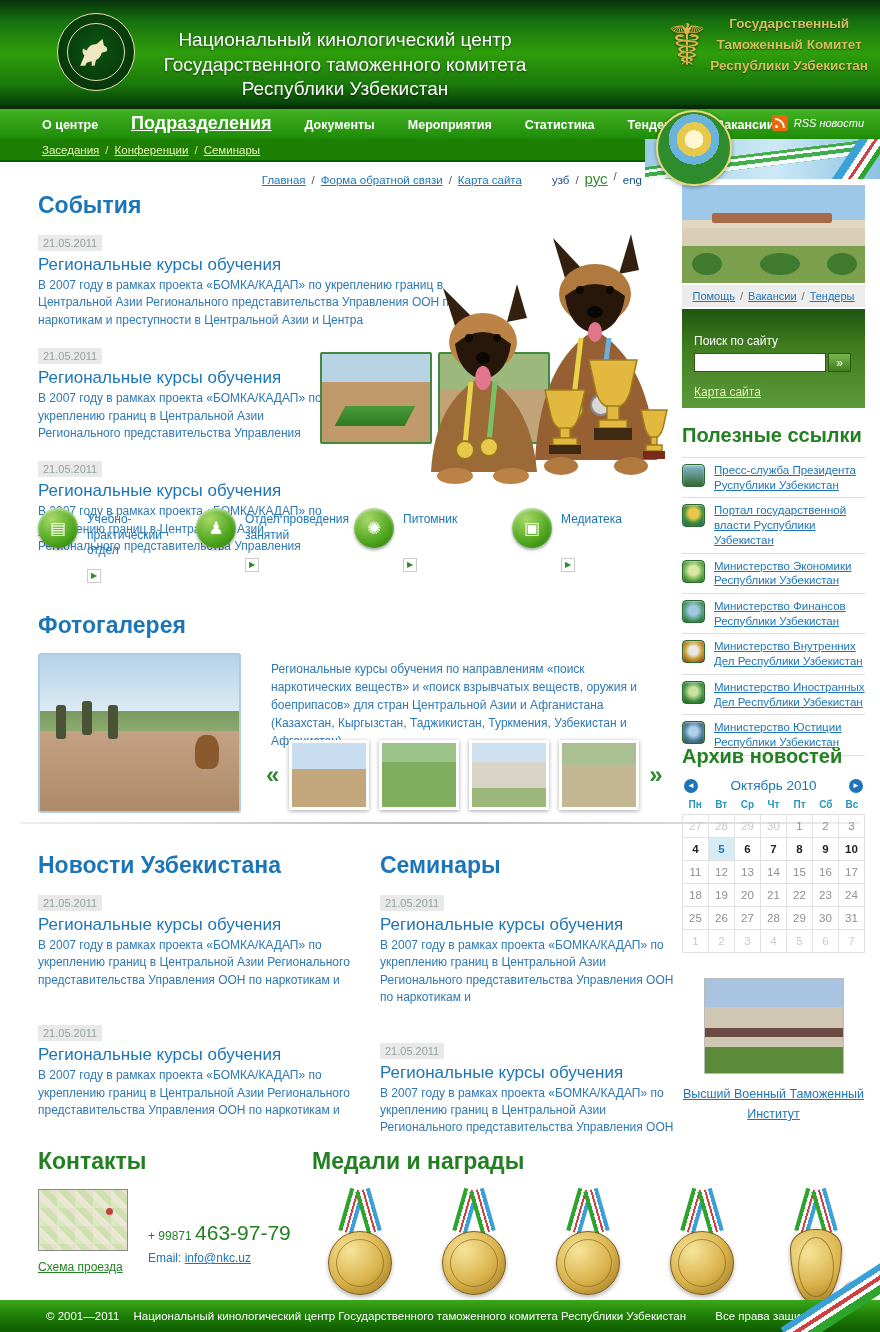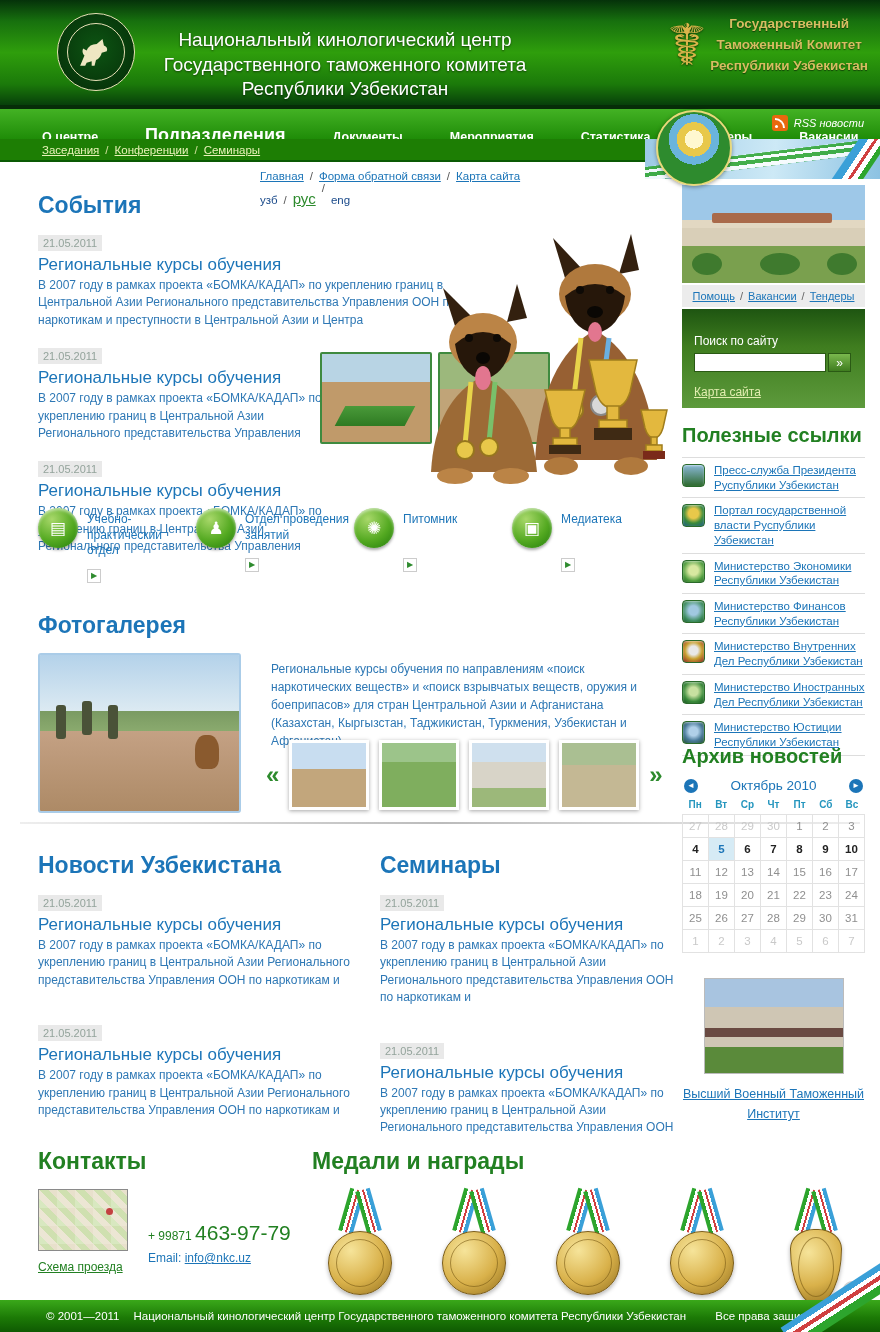--- a/index.html
+++ b/index.html
@@ -20,21 +20,21 @@
   .committee{position:absolute;right:12px;top:14px;display:flex;align-items:center;gap:4px;}
   .caduceus{font-size:58px;color:#d9b44a;line-height:1;text-shadow:0 1px 2px rgba(0,0,0,.6);}
   .committee-text{color:#d6bd62;font-weight:bold;font-size:13.5px;text-align:center;line-height:1.55;
         text-shadow:0 1px 1px rgba(0,0,0,.5);}
 
   .darkstrip{position:absolute;top:105px;left:0;width:880px;height:4px;background:#062d08;}
 
   
   .nav{position:absolute;top:109px;left:0;width:880px;height:30px;
        background:linear-gradient(180deg,#43b224,#1f8c08);}
-  .nav ul{display:flex;list-style:none;margin:0;padding:16px 0 0 42px;align-items:baseline;gap:47px;}
+  .nav ul{display:flex;list-style:none;margin:0;padding:4px 0 0 42px;align-items:baseline;gap:33px;}
   .nav a{color:#fff;font-weight:bold;font-size:12.5px;text-decoration:none;white-space:nowrap;}
   .nav a.active{font-size:18px;font-weight:bold;text-decoration:underline;}
   .rss-wrap{position:absolute;right:16px;top:115px;display:flex;align-items:center;gap:6px;}
   .rss-ic{position:relative;width:16px;height:16px;border-radius:3px;background:#e8680e;overflow:hidden;}
   .rss-ic::before{content:"";position:absolute;left:3px;bottom:3px;width:3px;height:3px;border-radius:50%;background:#fff;}
   .rss-ic::after{content:"";position:absolute;left:3px;bottom:3px;width:8px;height:8px;
        border:2px solid #fff;border-left:none;border-bottom:none;border-radius:0 100% 0 0;}
   .rss-label{color:#fff;font-size:11px;font-style:italic;}
 
   .subnav{position:absolute;top:139px;left:0;width:648px;height:23px;background:#1d7e04;
@@ -50,30 +50,30 @@
   .eb-bar1{position:absolute;left:-20px;top:12px;width:300px;height:14px;transform:rotate(-7deg);
        background:repeating-linear-gradient(180deg,#2da52d 0 3px,#fff 3px 6px,#2da52d 6px 10px,#fff 10px 14px);opacity:.85;}
   .eb-bar2{position:absolute;right:8px;top:-12px;width:26px;height:70px;transform:rotate(34deg);
        background:linear-gradient(90deg,#3aa0d8 0 8px,#fff 8px 13px,#d04040 13px 16px,#fff 16px 21px,#2da52d 21px 26px);}
   .emblem{position:absolute;left:656px;top:110px;width:76px;height:76px;border-radius:50%;z-index:4;
        border:2px solid #e8d87a;box-shadow:0 1px 4px rgba(0,0,0,.4);
        background:radial-gradient(circle at 50% 38%,#fff8d0 0 16%,#e8c84a 16% 30%,#6ab4dc 30% 44%,#2e8b2e 44% 74%,#1b6b1b 100%);}
 
   
   .crumbs{position:absolute;top:170px;left:230px;width:412px;display:flex;justify-content:flex-end;
-       align-items:baseline;font-size:11.5px;flex-direction:column;}
+       align-items:baseline;font-size:11.5px;}
   .crumbs ul{display:flex;list-style:none;margin:0;padding:0;gap:6px;align-items:baseline;}
   .crumbs .bc li{display:flex;gap:6px;color:#555;}
   .crumbs .bc li:last-child .sep{display:none;}
   .crumbs .bc a{color:#1c75b8;text-decoration:underline;}
   .crumbs .langs{margin-left:30px;}
   .crumbs .langs li{display:flex;gap:6px;color:#555;}
   .crumbs .langs li:last-child .sep{display:none;}
   .crumbs .langs a{color:#1a4a8a;text-decoration:none;font-size:11.5px;}
-  .crumbs .langs a.active{color:#2e8b2e;font-size:15px;text-decoration:underline;margin-top:8px;}
+  .crumbs .langs a.active{color:#2e8b2e;font-size:15px;text-decoration:underline;}
 
   
   h2{margin:0;}
   .h-blue{color:#1c75b8;font-size:23px;font-weight:bold;margin:0 0 14px;}
   .h-green{color:#228022;font-size:23px;font-weight:bold;margin:0 0 14px;}
   .h-green-side{color:#228022;font-size:20px;font-weight:bold;margin:0 0 10px;}
   .nitem{margin-bottom:17px;}
   .ndate{display:inline-block;background:#e9e9e9;color:#93a39b;font-size:11px;padding:2px 5px;}
   .ntitle{display:block;color:#1c75b8;font-size:17px;font-weight:normal;margin:4px 0 2px;text-decoration:none;}
   .ntext{margin:0;color:#2e78b5;font-size:12px;line-height:1.45;}

